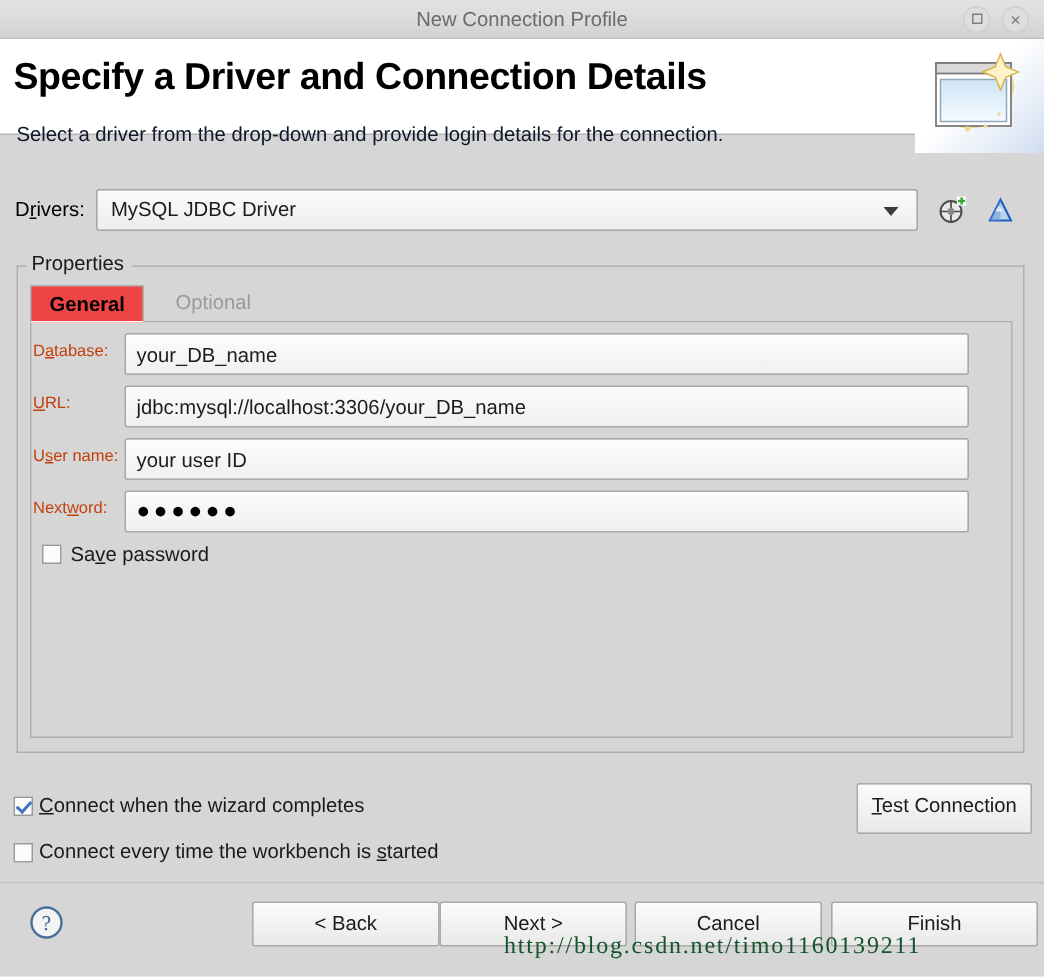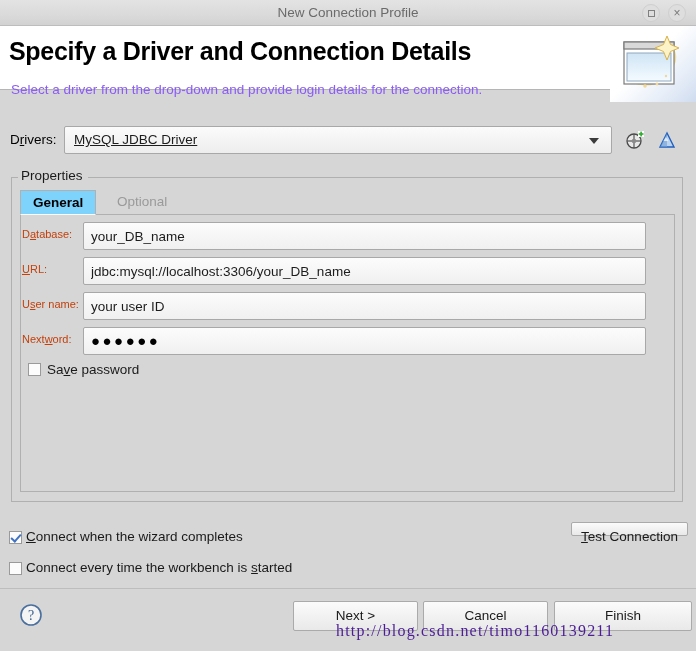--- a/index.html
+++ b/index.html
@@ -80,21 +80,21 @@
     left: 9px; top: 11px;
     font-size: 25px;
     font-weight: bold;
     color: #000000;
     letter-spacing: -0.3px;
   }
   .header-sub {
     position: absolute;
     left: 11px; top: 56px;
     font-size: 13.5px;
-    color: #8b5cf6;
+    color: #0f172a;
   }
   .header-icon {
     position: absolute;
     right: 0px; top: 0px;
     width: 86px;
     height: 76px;
     background: linear-gradient(135deg, #ffffff 0%, #ffffff 45%, #e7eef8 75%, #cfdcef 100%);
   }
 
   
@@ -112,21 +112,20 @@
     box-sizing: border-box;
     background: linear-gradient(180deg, #fbfbfb 0%, #ededed 100%);
     border: 1px solid #a8a8a8;
     border-radius: 2px;
   }
   .combo-text {
     position: absolute;
     left: 9px; top: 5px;
     font-size: 13.5px;
     color: #1c1c1c;
-    text-decoration: underline;
   }
   .combo-arrow {
     position: absolute;
     right: 12px; top: 11px;
     width: 0; height: 0;
     border-left: 5px solid transparent;
     border-right: 5px solid transparent;
     border-top: 6px solid #3b3b3b;
   }
   .icon-btn {
@@ -190,21 +189,21 @@
     position: absolute;
     top: 0;
     height: 25px;
     line-height: 24px;
     font-size: 13.5px;
     padding: 0 12px;
     box-sizing: border-box;
   }
   .tab.active {
     left: 0;
-    background: #7dd3fc;
+    background: #ef4444;
     border: 1px solid #b0b0b0;
     border-bottom: 1px solid #fafafa;
     font-weight: bold;
     color: #000;
     z-index: 2;
     text-align: right;
   }
   .tab.inactive {
     left: 85px;
     color: #9a9a9a;
@@ -283,21 +282,21 @@
     border: 1px solid #aaaaaa;
     border-radius: 2px;
     font-family: "Liberation Sans", sans-serif;
     font-size: 13.5px;
     color: #1a1a1a;
     text-align: center;
     cursor: default;
   }
   .btn-test {
     left: 571px; top: 522px;
-    width: 117px; height: 14px;
+    width: 117px; height: 34px;
   }
   .footer-sep {
     position: absolute;
     left: 0; top: 588px;
     width: 696px;
     height: 1px;
     background: #bdbdbd;
   }
   .footer {
     position: absolute;
@@ -316,21 +315,21 @@
     position: absolute;
     left: 18px; top: 602px;
     width: 26px; height: 26px;
   }
 
   .watermark {
     position: absolute;
     left: 336px; top: 622px;
     font-family: "Liberation Serif", serif;
     font-size: 16px;
-    color: #4c1d95;
+    color: #14532d;
     letter-spacing: 1.2px;
     white-space: nowrap;
     pointer-events: none;
   }
 </style>
 </head>
 <body>
 
 <div id="app">
 
@@ -436,19 +435,20 @@
   <div class="footer-sep"></div>
   <div class="footer"></div>
 
   <div class="help-icon">
     <svg width="26" height="26" viewBox="0 0 26 26">
       <circle cx="13" cy="13" r="10" fill="#f4f4f4" stroke="#4a6f9e" stroke-width="1.6"></circle>
       <text x="13" y="18" text-anchor="middle" font-family="Liberation Serif, serif" font-size="14" fill="#3a5f8e">?</text>
     </svg>
   </div>
 
+  <div class="btn btn-nav btn-back"><span style="line-height:28px;">&lt; Back</span></div>
   <div class="btn btn-nav btn-next"><span style="line-height:28px;">Next &gt;</span></div>
   <div class="btn btn-nav btn-cancel"><span style="line-height:28px;">Cancel</span></div>
   <div class="btn btn-nav btn-finish"><span style="line-height:28px;">Finish</span></div>
 
   <div class="watermark">http://blog.csdn.net/timo1160139211</div>
 
 </div>
 
 </body></html>

